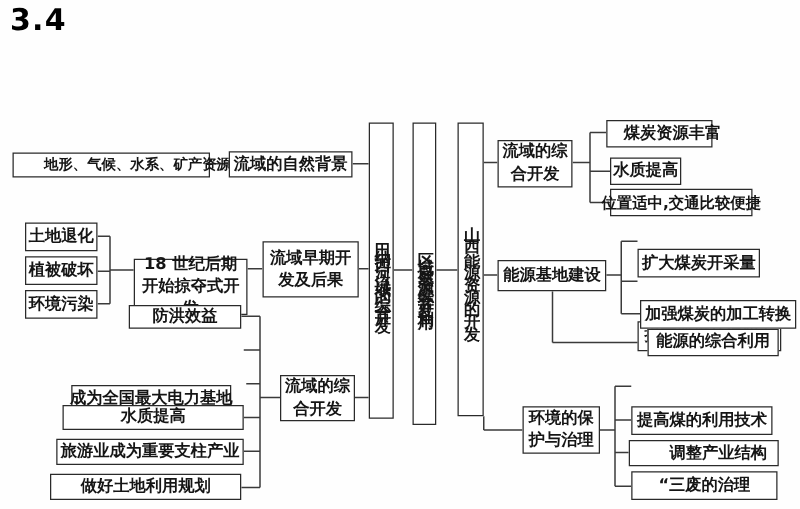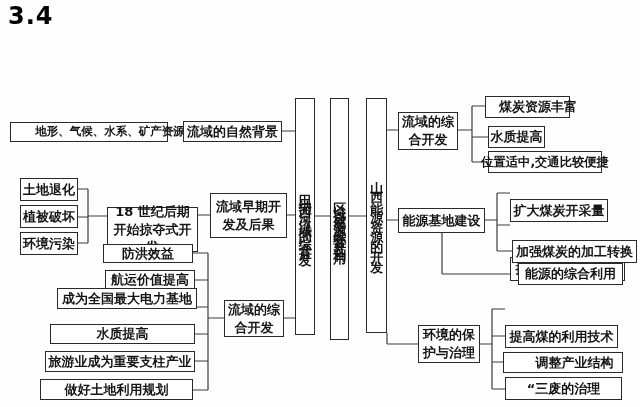--- a/index.html
+++ b/index.html
@@ -64,22 +64,21 @@
   <div class="box" style="left:183px;top:121px;width:99px;height:21px;">流域的自然背景</div>
 
   <div class="box" style="left:20px;top:178px;width:58px;height:23px;">土地退化</div>
   <div class="box" style="left:20px;top:205px;width:58px;height:23px;">植被破坏</div>
   <div class="box" style="left:20px;top:232px;width:58px;height:23px;">环境污染</div>
 
   <div class="box wrap" style="left:107px;top:207px;width:91px;height:45px;">18 世纪后期开始掠夺式开发</div>
   <div class="box wrap" style="left:210px;top:193px;width:77px;height:45px;">流域早期开发及后果</div>
 
   <div class="box" style="left:103px;top:244px;width:90px;height:19px;">防洪效益</div>
-  <div class="box" style="left:105px;top:270px;width:90px;height:20px;">航运价值提高</div>
-  <div class="box" style="left:57px;top:288px;width:140px;height:21px;">成为全国最大电力基地</div>
+  <div class="box" style="left:57px;top:308px;width:128px;height:21px;">成为全国最大电力基地</div>
   <div class="box" style="left:50px;top:324px;width:145px;height:20px;">水质提高</div>
   <div class="box" style="left:45px;top:351px;width:150px;height:21px;">旅游业成为重要支柱产业</div>
   <div class="box" style="left:40px;top:379px;width:153px;height:21px;">做好土地利用规划</div>
 
   <div class="box wrap" style="left:224px;top:300px;width:60px;height:37px;">流域的综合开发</div>
 
   <div class="box vbox ls6" style="left:295px;top:98px;width:20px;height:237px;">田纳西河流域的综合开发</div>
   <div class="box vbox ls5" style="left:330px;top:98px;width:19px;height:242px;">区域自然资源综合开发利用</div>
   <div class="box vbox ls10" style="left:366px;top:98px;width:21px;height:235px;">山西能源资源的开发</div>
 

